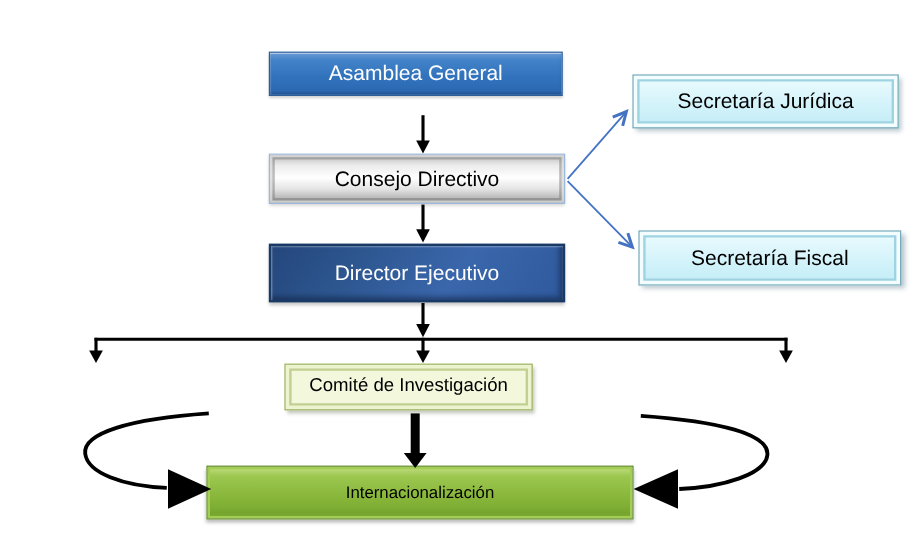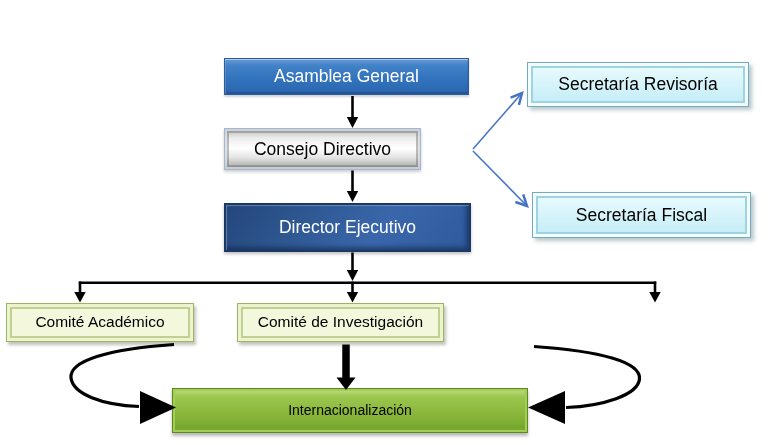--- a/index.html
+++ b/index.html
@@ -6,30 +6,30 @@
   .stage{
     position:relative;width:768px;height:445px;background:#ffffff;overflow:hidden;
     font-family:"Liberation Sans", sans-serif;
   }
   .node{
     position:absolute;display:flex;align-items:center;justify-content:center;
     box-sizing:border-box;text-align:center;white-space:nowrap;line-height:1.05;
   }
   
   #n-asamblea{
-    left:224px;top:58px;width:245px;height:37px;
+    left:224px;top:43px;width:245px;height:37px;
     background:linear-gradient(180deg,#6b9bd4 0%,#4282c8 18%,#3273bd 55%,#2b66b0 100%);
     border:1px solid #2b5c9e;
     box-shadow:inset 0 1px 0 rgba(255,255,255,.45), inset 1px 0 0 rgba(255,255,255,.2),
                inset 0 -2px 2px rgba(20,50,90,.35), 0 2px 2px rgba(0,0,0,.18);
     color:#ffffff;font-size:17.5px;
   }
   
   #n-consejo{
-    left:224px;top:128px;width:197px;height:42px;
+    left:224px;top:128px;width:247px;height:42px;
     border:1px solid #9db8da;
     background:linear-gradient(180deg,#b9b9b9 0%,#ececec 22%,#ffffff 48%,#e3e3e3 72%,#a2a2a2 100%);
     box-shadow:inset 0 0 0 2px rgba(255,255,255,.55), inset 0 0 0 4px rgba(110,110,110,.45),
                0 2px 3px rgba(0,0,0,.2);
     color:#000000;font-size:17.5px;
   }
   
   #n-director{
     left:224px;top:203px;width:247px;height:49px;
     border:2px solid #1a3a66;
@@ -79,30 +79,27 @@
 
   <div class="node" id="n-consejo">
     <span>Consejo Directivo</span>
   </div>
 
   <div class="node" id="n-director">
     <span>Director Ejecutivo</span>
   </div>
 
   <div class="node cyan" id="n-secretaria">
-    <span>Secretaría Revisoría</span>
+    <span>Secretaría Jurídica</span>
   </div>
 
   <div class="node cyan" id="n-revisoria">
     <span>Secretaría Fiscal</span>
   </div>
 
-  <div class="node palegreen" id="n-academico">
-    <span>Comité Académico</span>
-  </div>
 
   <div class="node palegreen" id="n-investigacion">
     <span>Comité de Investigación</span>
   </div>
 
 
   <div class="node" id="n-internacional">
     <span>Internacionalización</span>
   </div>
 

